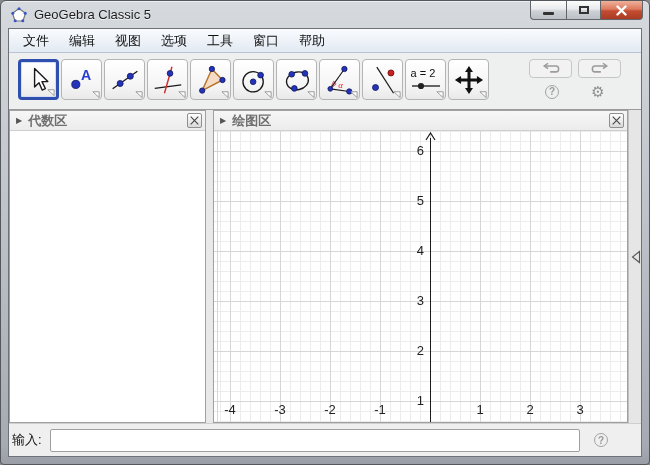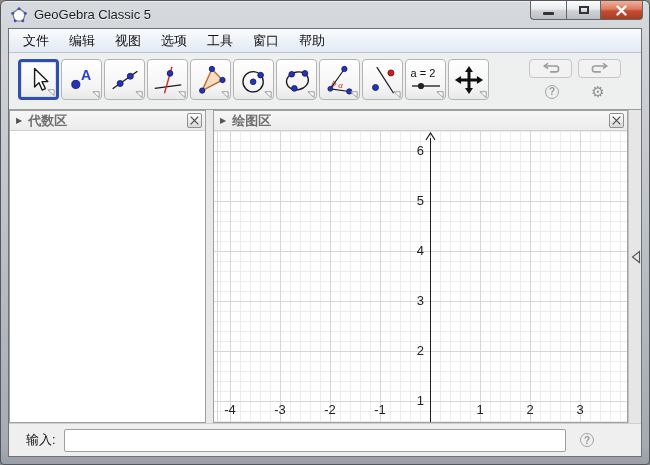--- a/index.html
+++ b/index.html
@@ -72,21 +72,21 @@
   .y-axis{position:absolute;left:216px;top:7px;bottom:0;width:1px;background:#1c1c1c;}
   .y-arrow{position:absolute;left:211px;top:1px;}
   .tick{position:absolute;font-size:13px;color:#222;line-height:15px;}
   .x-tick{top:271px;width:30px;text-align:center;}
   .y-tick{left:174px;width:36px;text-align:right;}
   
   .side-strip{width:13px;flex:0 0 auto;background:#e6e6e6;border-left:1px solid #c0c0c0;position:relative;}
   .collapse-arrow{position:absolute;top:140px;left:2px;cursor:pointer;}
   
   .inputbar{height:33px;flex:0 0 auto;background:#efefef;border-top:1px solid #cfcfcf;
-    display:flex;align-items:center;padding:0 17px;}
+    display:flex;align-items:center;padding:0 3px;}
   .input-label{font-size:13px;color:#111;margin-right:8px;white-space:nowrap;}
   .input-field{flex:1;height:23px;border:1px solid #9f9f9f;border-radius:2px;background:#fff;
     font-size:13px;padding:0 5px;outline:none;font-family:"Liberation Sans","DejaVu Sans",sans-serif;}
   .input-help{margin:0 30px 0 14px;flex:0 0 auto;}
   .slider-icon{display:flex;flex-direction:column;line-height:1;}
   .slider-text{font-size:11px;color:#111;margin-bottom:2px;}
 </style>
 </head>
 <body>
 

